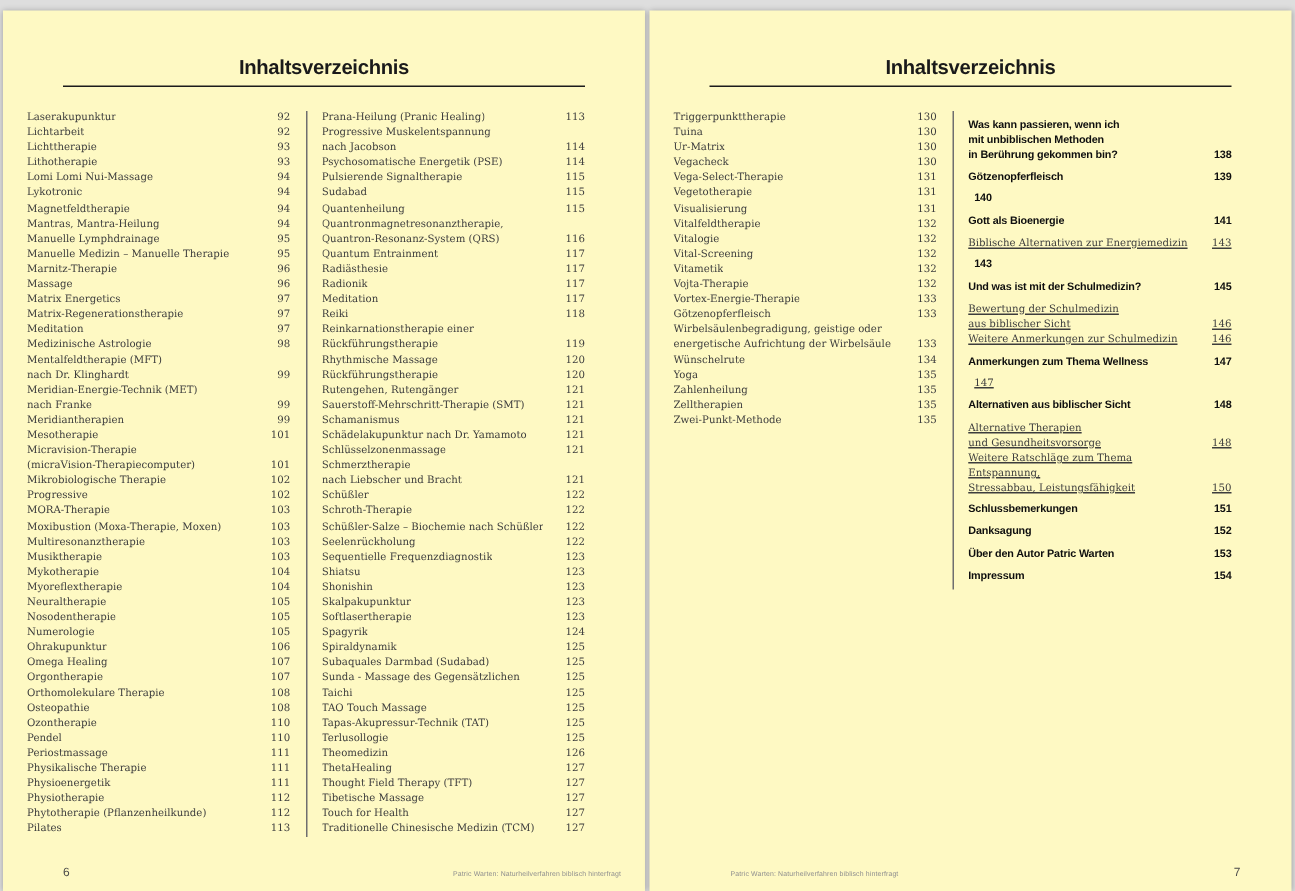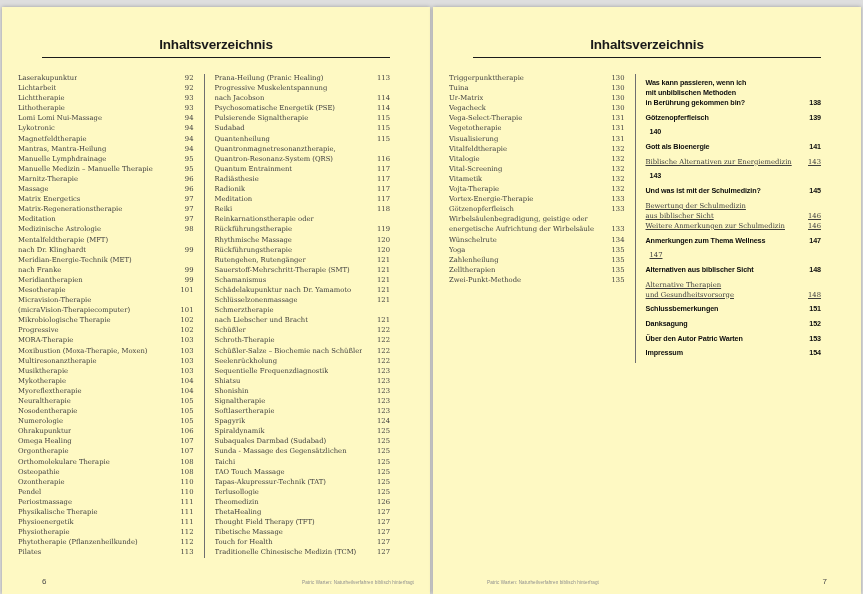--- a/index.html
+++ b/index.html
@@ -332,21 +332,21 @@
           </div>
           <div class="row">
             <span class="lbl">Meditation</span>
             <span class="num">117</span>
           </div>
           <div class="row">
             <span class="lbl">Reiki</span>
             <span class="num">118</span>
           </div>
           <div class="row">
-            <span class="lbl">Reinkarnationstherapie oder</span>
+            <span class="lbl">Reinkarnationstherapie einer</span>
             <span class="num"></span>
           </div>
           <div class="row">
             <span class="lbl">Rückführungstherapie</span>
             <span class="num">119</span>
           </div>
           <div class="row">
             <span class="lbl">Rhythmische Massage</span>
             <span class="num">120</span>
           </div>
@@ -404,21 +404,21 @@
           </div>
           <div class="row">
             <span class="lbl">Shiatsu</span>
             <span class="num">123</span>
           </div>
           <div class="row">
             <span class="lbl">Shonishin</span>
             <span class="num">123</span>
           </div>
           <div class="row">
-            <span class="lbl">Signaltherapie</span>
+            <span class="lbl">Skalpakupunktur</span>
             <span class="num">123</span>
           </div>
           <div class="row">
             <span class="lbl">Softlasertherapie</span>
             <span class="num">123</span>
           </div>
           <div class="row">
             <span class="lbl">Spagyrik</span>
             <span class="num">124</span>
           </div>
@@ -643,20 +643,27 @@
             </div>
             <span class="num">148</span>
           </div>
           <div class="sec regular">
             <div class="sec-lines">
               <div>Alternative Therapien</div>
               <div>und Gesundheitsvorsorge</div>
             </div>
             <span class="num">148</span>
           </div>
+          <div class="sec regular">
+            <div class="sec-lines">
+              <div>Weitere Ratschläge zum Thema Entspannung,</div>
+              <div>Stressabbau, Leistungsfähigkeit</div>
+            </div>
+            <span class="num">150</span>
+          </div>
           <div class="sec bold">
             <div class="sec-lines">
               <div>Schlussbemerkungen</div>
             </div>
             <span class="num">151</span>
           </div>
           <div class="sec bold">
             <div class="sec-lines">
               <div>Danksagung</div>
             </div>

